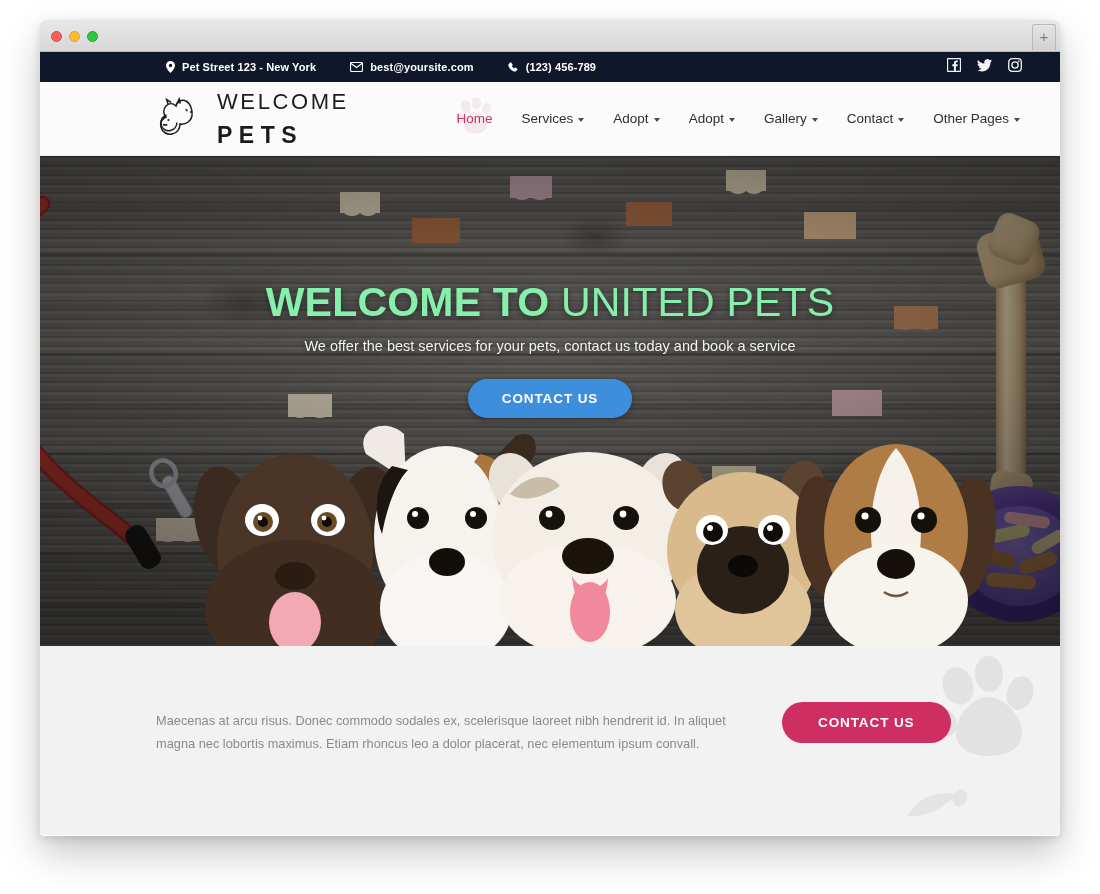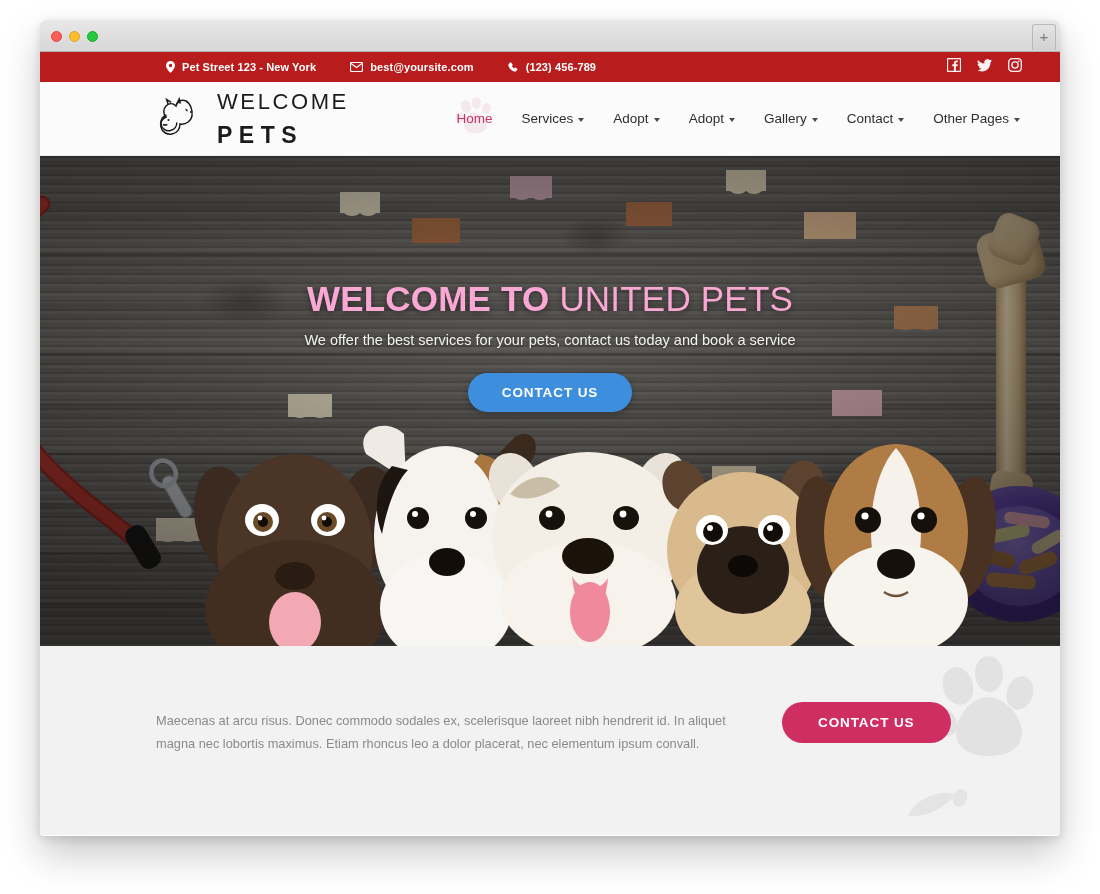--- a/index.html
+++ b/index.html
@@ -97,21 +97,21 @@
     position: relative;
     width: 1020px;
     height: 783px;
     background: #f2f2f2;
     overflow: hidden;
   }
 
   
   .topbar {
     height: 30px;
-    background: #b91c1c;
+    background: #0f172a;
     display: flex;
     align-items: center;
     padding: 4px 38px;
     color: #ffffff;
   }
   .topbar-left { display: flex; align-items: center; gap: 34px; margin-left: 88px; }
   .topbar-item {
     display: flex;
     align-items: center;
     gap: 7px;
@@ -325,23 +325,23 @@
 
   
   .hero-copy {
     position: absolute;
     left: 0; right: 0;
     top: 124px;
     text-align: center;
     z-index: 5;
   }
   .hero-title {
-    font-size: 35px;
+    font-size: 41px;
     line-height: 1.08;
-    color: #f9a8d4;
+    color: #86efac;
     letter-spacing: 0.2px;
     text-shadow: 0 2px 6px rgba(0,0,0,0.45);
     text-align: center;
   }
   .hero-title .b { font-weight: bold; }
   .hero-title .l { font-weight: 300; }
   .hero-sub {
     margin-top: 14px;
     font-size: 14.5px;
     color: #f2f2f2;

